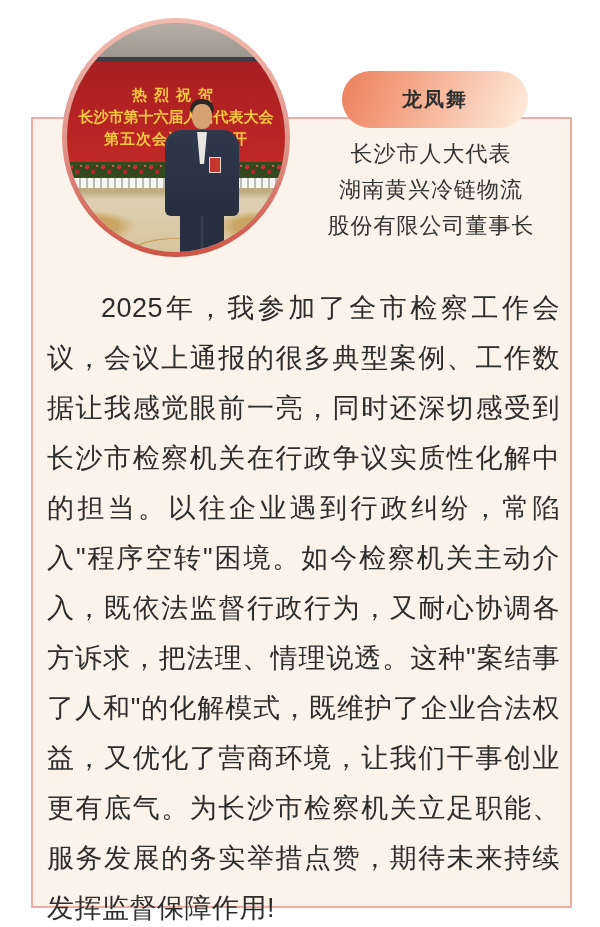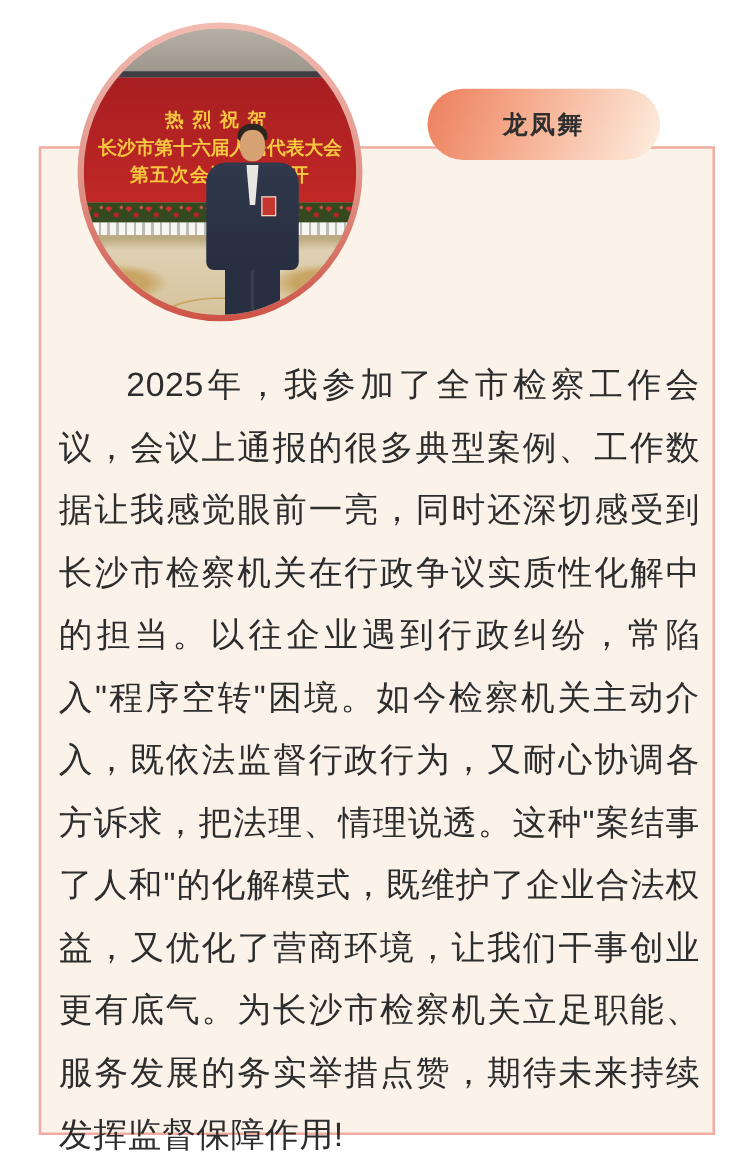--- a/index.html
+++ b/index.html
@@ -12,20 +12,21 @@
   
   .card-frame {
     position:absolute; left:31px; top:117px; width:541px; height:791px;
     border:2px solid #f0aca2; background:#fbf3ea;
   }
   
   .avatar {
     position:absolute; left:62px; top:18px; width:228px; height:239px;
     border-radius:50%; padding:5px;
     background:linear-gradient(180deg,#f3bcb1 0%,#e09186 55%,#cf5346 100%);
+    font-family:Liberation Mono, monospace;
   }
   .photo {
     position:relative; width:100%; height:100%; border-radius:50%;
     overflow:hidden; background:#a9a49b;
   }
   .wall { position:absolute; left:0; top:0; width:100%; height:34px;
     background:linear-gradient(180deg,#b5afa6,#9d978e); }
   .darkline { position:absolute; left:0; top:34px; width:100%; height:5px;
     background:#3f3e44; }
   .banner { position:absolute; left:0; top:39px; width:100%; height:100px;
@@ -113,16 +114,21 @@
         <div class="badge"></div>
         <div class="legs"></div>
       </div>
     </div>
   </div>
 
   <div class="name-pill">
     <span>龙凤舞</span>
   </div>
 
+  <div class="titles">
+    <div>长沙市人大代表</div>
+    <div>湖南黄兴冷链物流</div>
+    <div>股份有限公司董事长</div>
+  </div>
 
   <div class="body-text">2025年，我参加了全市检察工作会议，会议上通报的很多典型案例、工作数据让我感觉眼前一亮，同时还深切感受到长沙市检察机关在行政争议实质性化解中的担当。以往企业遇到行政纠纷，常陷入"程序空转"困境。如今检察机关主动介入，既依法监督行政行为，又耐心协调各方诉求，把法理、情理说透。这种"案结事了人和"的化解模式，既维护了企业合法权益，又优化了营商环境，让我们干事创业更有底气。为长沙市检察机关立足职能、服务发展的务实举措点赞，期待未来持续发挥监督保障作用!</div>
 
 </div>
 
 </body></html>

